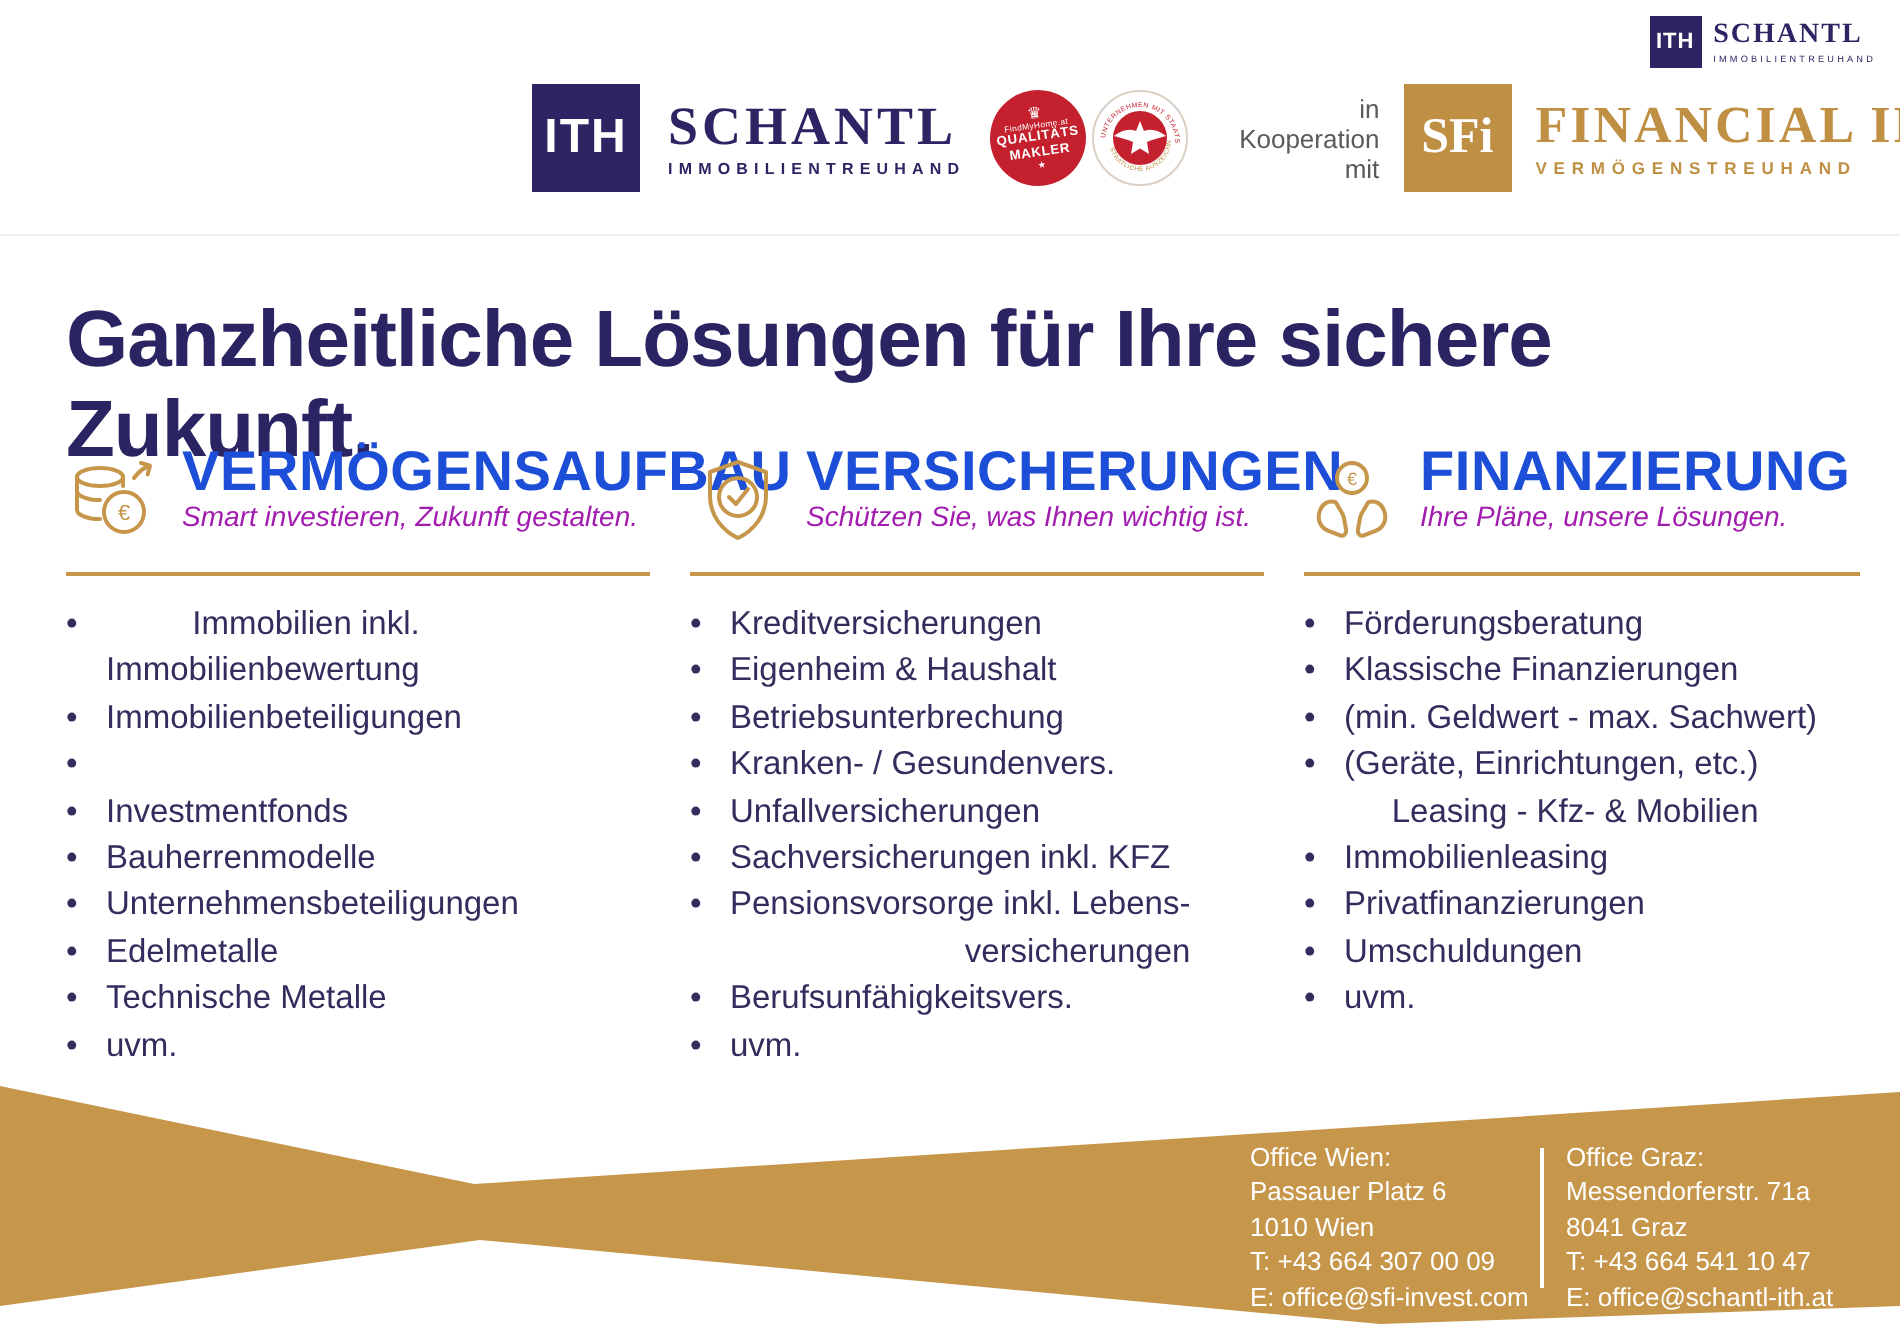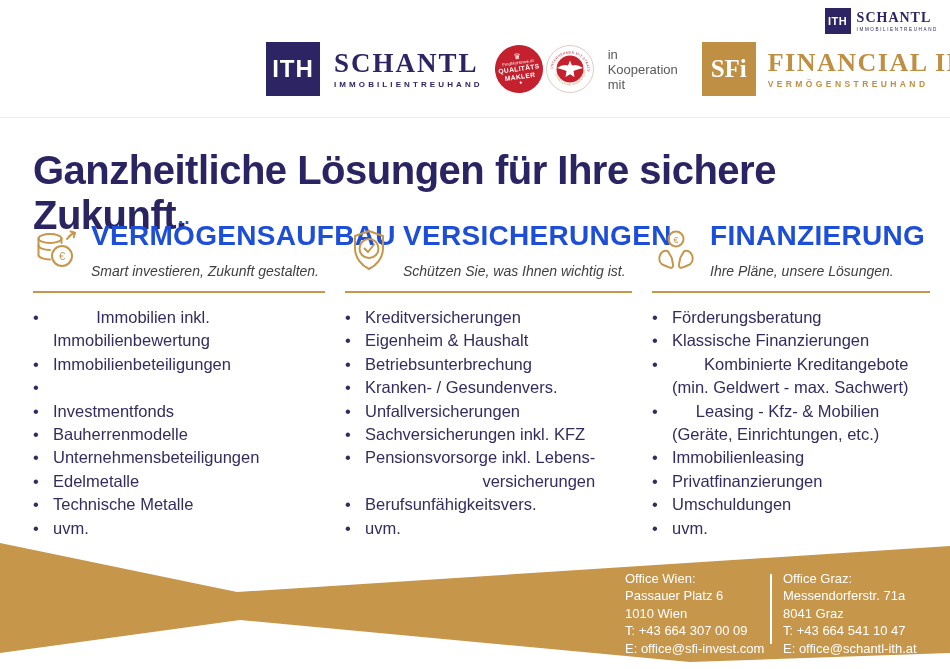--- a/index.html
+++ b/index.html
@@ -26,21 +26,21 @@
   .badges{display:flex;align-items:center;margin-left:12px;gap:3px;}
   .badge-quality{width:48px;height:48px;border-radius:50%;background:#C4202E;color:#fff;
         display:flex;flex-direction:column;align-items:center;justify-content:center;
         transform:rotate(-8deg);text-align:center;line-height:1.15;}
   .badge-quality .crown{font-size:8px;line-height:8px;}
   .badge-quality .fmh{font-size:4.2px;letter-spacing:.2px;}
   .badge-quality .q1{font-size:6.6px;font-weight:bold;letter-spacing:.4px;}
   .badge-quality .q2{font-size:6.6px;font-weight:bold;letter-spacing:.4px;}
   .badge-quality .st{font-size:4.5px;line-height:5px;}
   .badge-eagle{width:48px;height:48px;}
-  .kooperation{margin-left:14px;width:82px;text-align:left;color:#58595B;font-size:13px;line-height:15px;}
+  .kooperation{margin-left:14px;width:82px;text-align:right;color:#58595B;font-size:13px;line-height:15px;}
   .sfi-box{width:54px;height:54px;background:#BF8F43;color:#fff;display:flex;align-items:center;
         justify-content:center;font-family:"Liberation Serif",serif;font-weight:bold;font-size:25px;
         margin-left:12px;}
   .sfi-wm{margin-left:12px;}
   .sfi-wm .nm{font-family:"Liberation Serif",serif;font-weight:bold;font-size:26px;color:#BF8F43;
         letter-spacing:1.5px;line-height:26px;white-space:nowrap;}
   .sfi-wm .sub{font-size:8.5px;letter-spacing:3.4px;color:#BF8F43;margin-top:3px;font-weight:bold;}
 
   .top-divider{position:absolute;left:0;top:117px;width:950px;height:1px;background:#ededed;}
 
@@ -51,21 +51,21 @@
   
   .columns{position:absolute;left:33px;top:224px;width:897px;display:flex;}
   .column{width:279px;margin-right:0;}
   .column.c0{width:312px;}
   .column.c1{width:307px;}
   .column.c2{width:278px;}
   .col-head{display:flex;align-items:flex-start;}
   .col-icon{width:48px;height:48px;flex:0 0 48px;margin-top:2px;}
   .col-titles{margin-left:10px;}
   .col-title{font-size:28px;font-weight:bold;color:#1d4ed8;letter-spacing:.3px;line-height:24px;}
-  .col-sub{font-size:14px;font-style:italic;color:#404040;margin-top:15px;}
+  .col-sub{font-size:14px;font-style:italic;color:#a21caf;margin-top:2px;}
   .col-rule{height:2px;background:#C6964B;margin-top:12px;}
   .c0 .col-rule{width:292px;}
   .c1 .col-rule{width:287px;}
   .c2 .col-rule{width:278px;}
   ul.items{list-style:none;margin:13px 0 0 0;padding:0;}
   ul.items li{display:flex;font-size:16.5px;line-height:23.4px;color:#332D5E;}
   ul.items .bullet{width:20px;flex:0 0 20px;color:#332D5E;}
   ul.items .line{display:block;text-align:right;}
 
   
@@ -298,29 +298,28 @@
           </li>
           <li>
             <span class="bullet">•</span>
             <span class="itxt">
               <span class="line">Klassische Finanzierungen</span>
             </span>
           </li>
           <li>
             <span class="bullet">•</span>
             <span class="itxt">
-              <span class="line">Kombinierte Kreditangebote</span>
               <span class="line">(min. Geldwert - max. Sachwert)</span>
             </span>
           </li>
           <li>
             <span class="bullet">•</span>
             <span class="itxt">
+              <span class="line">(Geräte, Einrichtungen, etc.)</span>
               <span class="line">Leasing - Kfz- &amp; Mobilien</span>
-              <span class="line">(Geräte, Einrichtungen, etc.)</span>
             </span>
           </li>
           <li>
             <span class="bullet">•</span>
             <span class="itxt">
               <span class="line">Immobilienleasing</span>
             </span>
           </li>
           <li>
             <span class="bullet">•</span>

